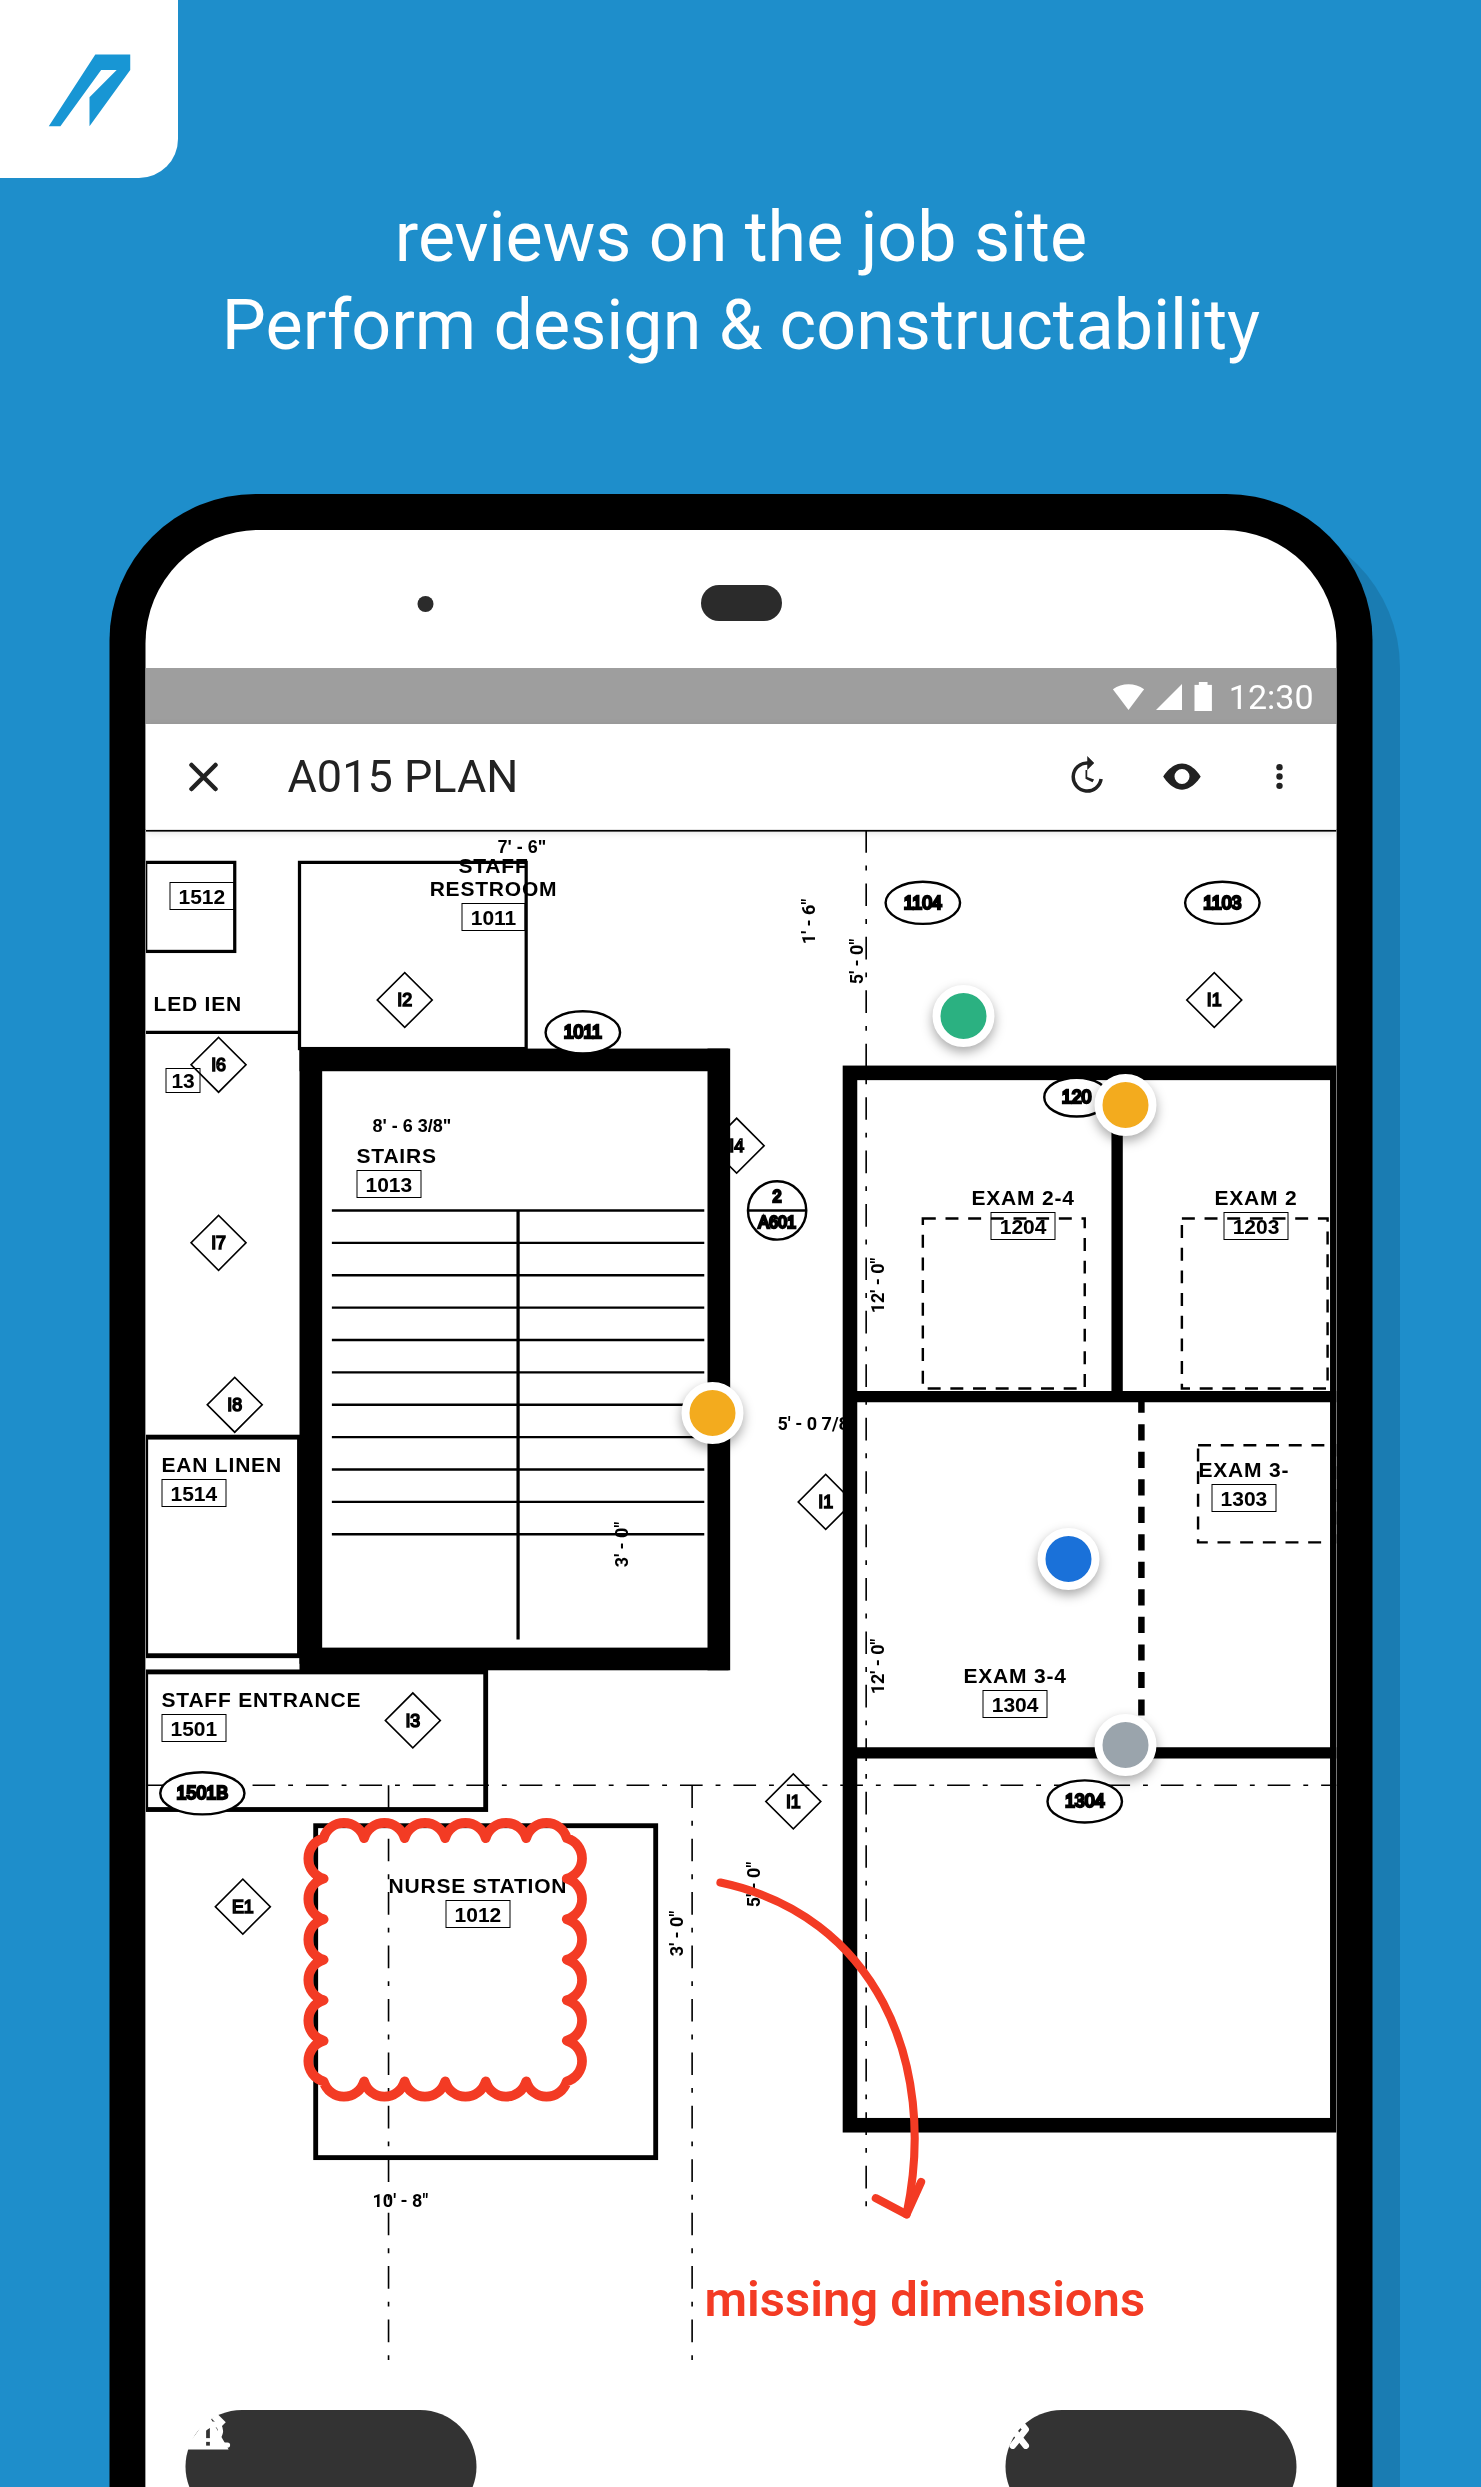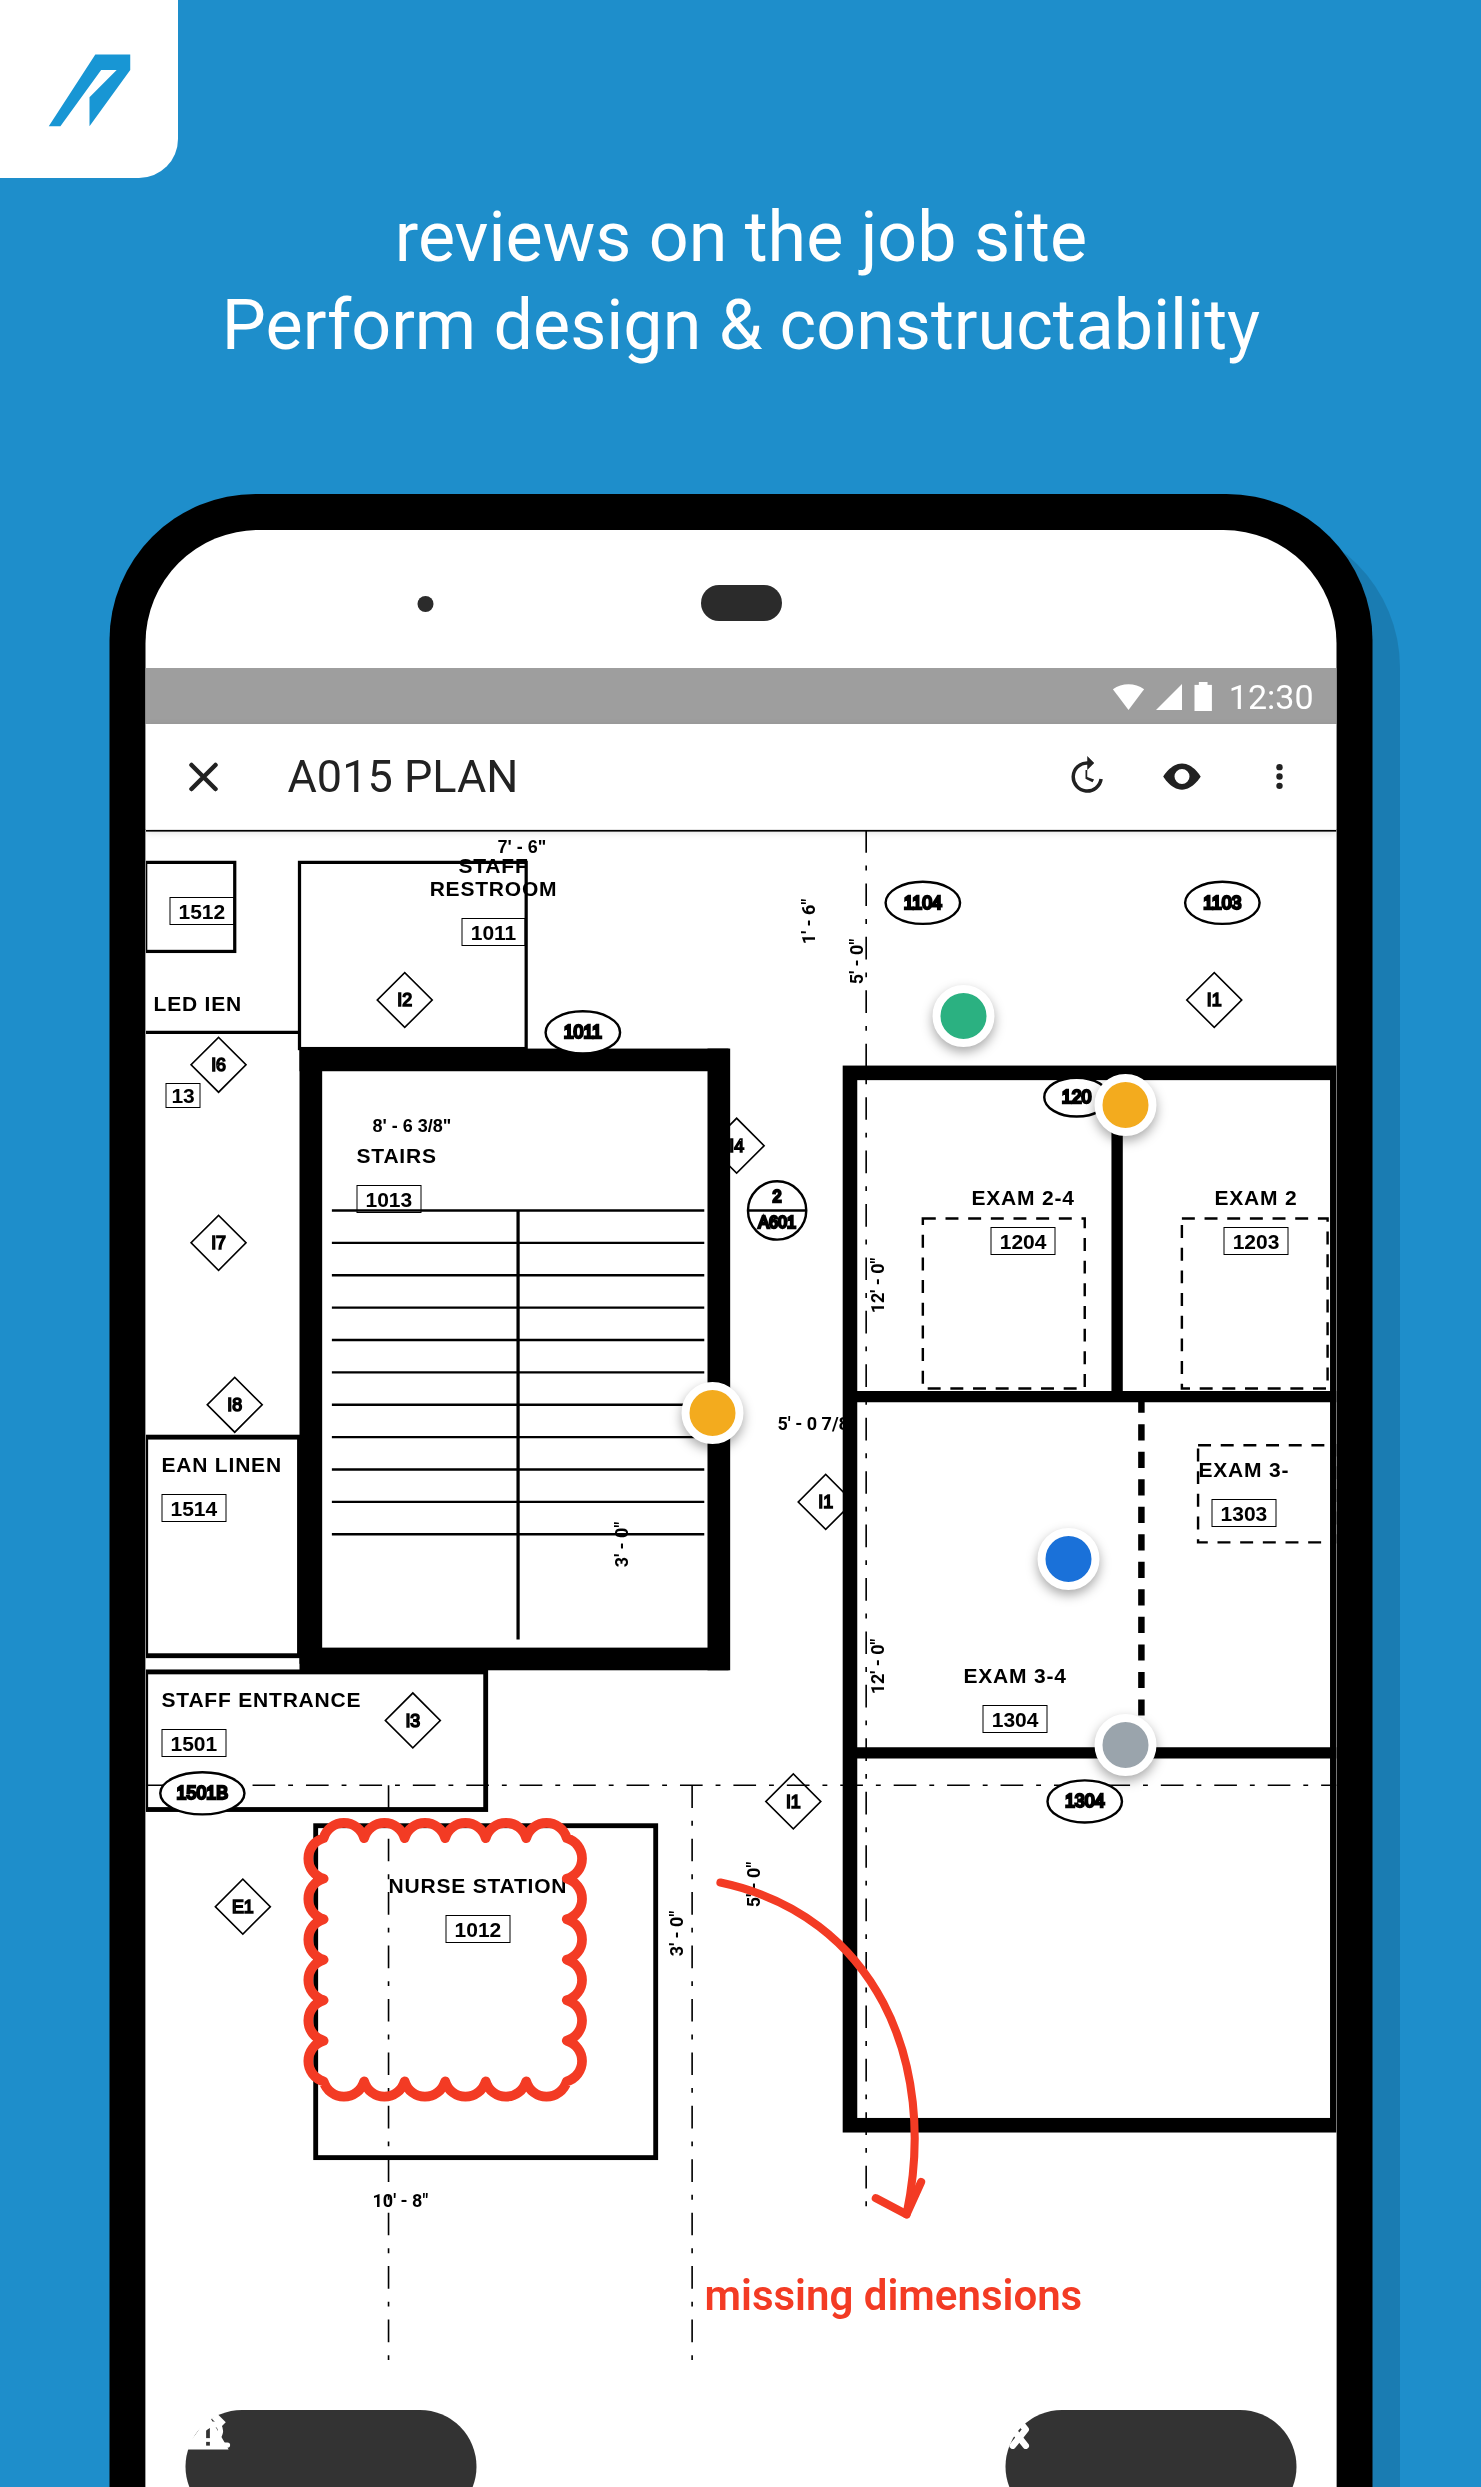--- a/index.html
+++ b/index.html
@@ -141,21 +141,21 @@
   .cloud-mark {
     position: absolute;
     transform: translate(-50%,-50%);
     pointer-events: none;
   }
 
   
   .annot {
     position: absolute;
     color: #f33b24;
-    font-size: 42px;
+    font-size: 49px;
     font-weight: 600;
   }
 
   
   .pill {
     position: absolute;
     bottom: 40px;
     height: 113px;
     background: #333;
     border-radius: 57px;
@@ -164,21 +164,21 @@
     justify-content: space-around;
     color: #fff;
   }
   .pill-left { left: 40px; width: 291px; }
   .pill-right { right: 40px; width: 291px; }
   .pill .pbtn { width: 97px; display:flex; align-items:center; justify-content:center; cursor:pointer; }
 
   
   .rlab { position: absolute; font-family: Arial, sans-serif; color: #000; text-align:center; line-height:1.1; }
   .rlab .nm { font-size: 21px; font-weight:700; letter-spacing:0.8px; }
-  .rlab .num { font-size: 21px; border:1.6px solid #000; padding:1.6px 8px; display:inline-block; margin-top:18px; font-weight:700;}
+  .rlab .num { font-size: 21px; border:1.6px solid #000; padding:1.6px 8px; display:inline-block; margin-top:3px; font-weight:700;}
   .dimtxt { position:absolute; font-size:18px; font-weight:700; color:#000;}
 </style>
 </head>
 <body>
 
 <div class="logo-badge">
   <svg viewBox="0 0 100 100">
     <path d="M8 88 L56 14 L92 14 L92 30 L50 88 L50 58 L78 30 L62 30 L20 88 Z" fill="#1896d4"></path>
   </svg>
 </div>

